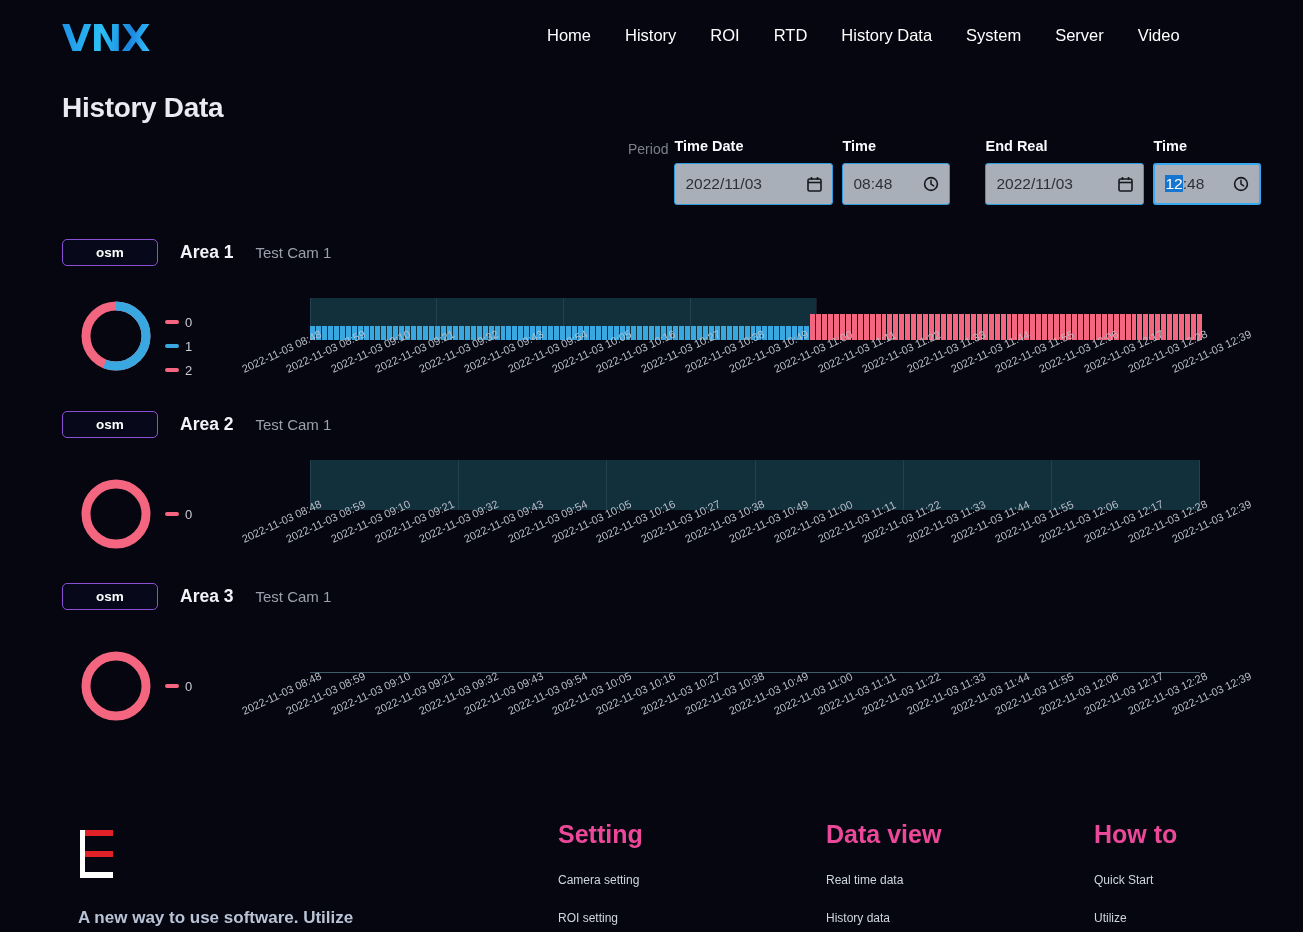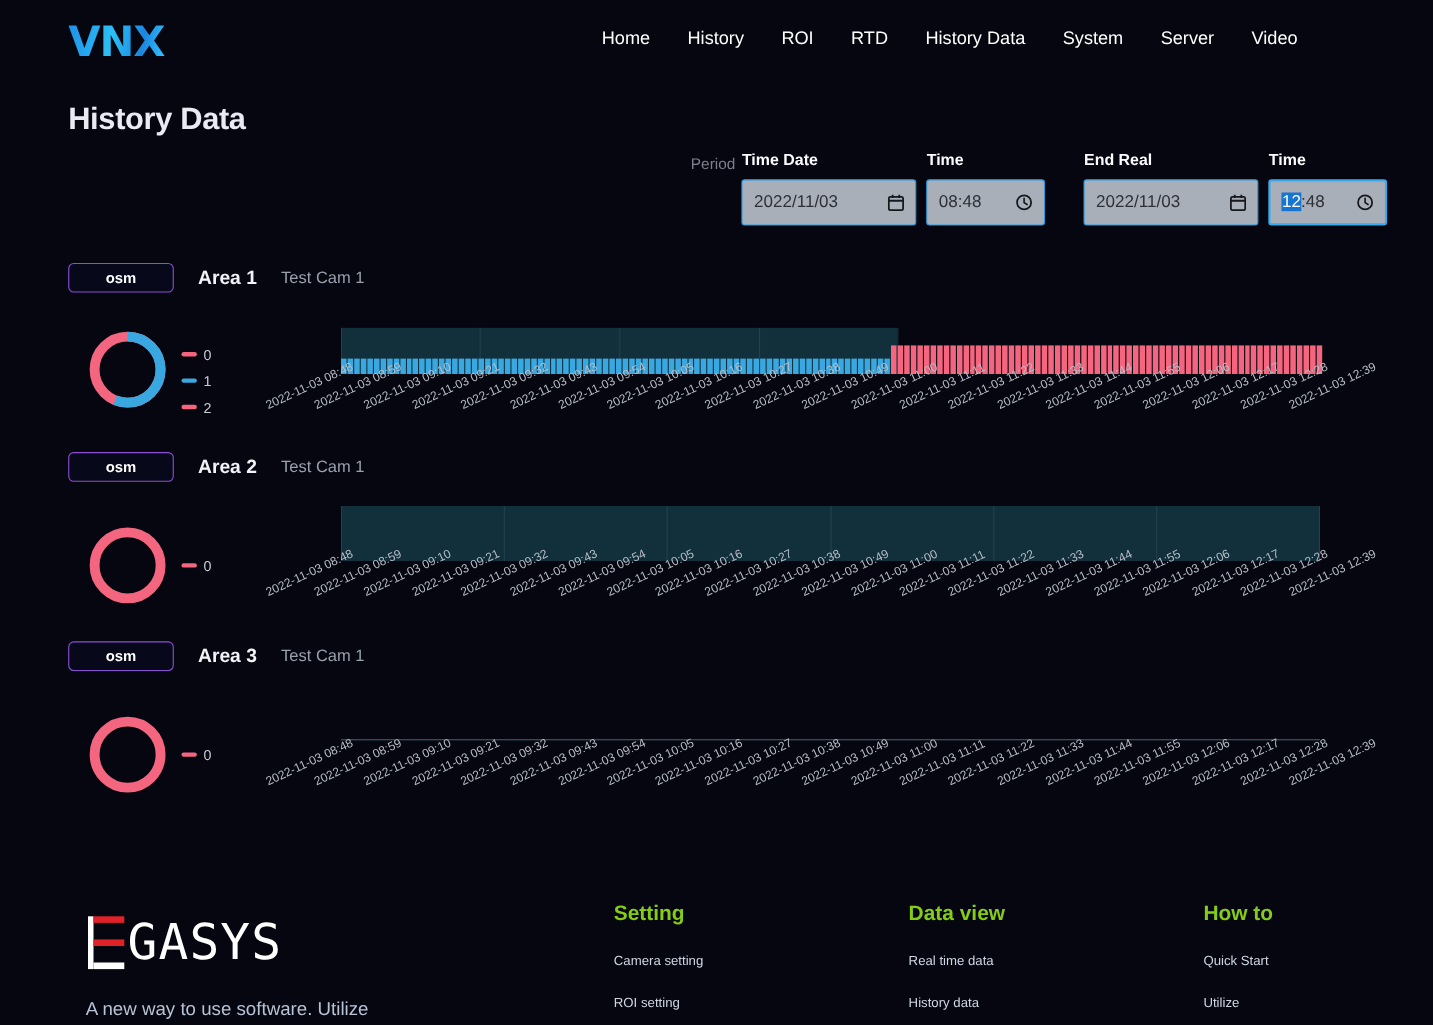--- a/index.html
+++ b/index.html
@@ -98,23 +98,23 @@
   .legasys { position: absolute; left: 80px; top: 30px; display: flex; align-items: center; }
   .leg-e { position: relative; width: 34px; height: 48px; margin-right: 2px; }
   .leg-e .vbar { position: absolute; left: 0; top: 0; width: 5px; height: 48px; background: #ffffff; }
   .leg-e .h1 { position: absolute; left: 5px; top: 0px; width: 28px; height: 6px; background: #e02128; }
   .leg-e .h2 { position: absolute; left: 5px; top: 21px; width: 28px; height: 6px; background: #e02128; }
   .leg-e .h3 { position: absolute; left: 5px; top: 42px; width: 28px; height: 6px; background: #ffffff; }
   .leg-text {
     font-size: 45px; font-weight: 400; color: #ffffff; letter-spacing: 1px;
     font-family: "DejaVu Sans Mono", monospace;
   }
-  .tagline { position: absolute; left: 78px; top: 108px; font-size: 17px; color: #b9c3d6; }
+  .tagline { position: absolute; left: 78px; top: 108px; font-size: 17px; color: #b9c3d6; font-weight: bold; }
   .fcol { position: absolute; top: 20px; }
-  .fcol-title { font-size: 19px; font-weight: 700; color: #84cc16; margin-bottom: 24px; }
+  .fcol-title { font-size: 25px; font-weight: 700; color: #ec4899; margin-bottom: 24px; }
   .fcol a { display: block; font-size: 12px; color: #cfd6e2; text-decoration: none; margin-bottom: 24px; cursor: pointer; }
 </style>
 </head>
 <body>
 
 <div class="page">
 
   <div class="topnav">
     <div class="logo">VNX</div>
     <nav class="navlinks">
@@ -517,21 +517,20 @@
   </div>
 
   <div class="footer">
     <div class="legasys">
       <span class="leg-e">
         <span class="vbar"></span>
           <span class="h1"></span>
           <span class="h2"></span>
           <span class="h3"></span>
       </span>
-      <span class="leg-text">GASYS</span>
     </div>
     <div class="tagline">A new way to use software. Utilize</div>
 
     <div class="fcol" style="left:558px;">
       <div class="fcol-title">Setting</div>
       <a>Camera setting</a>
       <a>ROI setting</a>
     </div>
     <div class="fcol" style="left:826px;">
       <div class="fcol-title">Data view</div>

